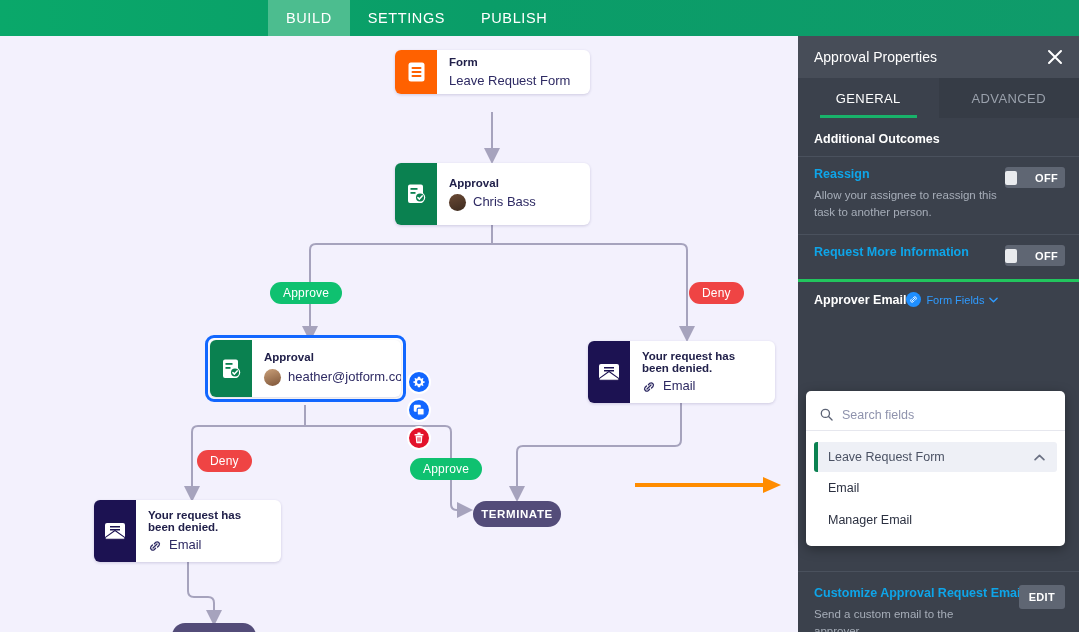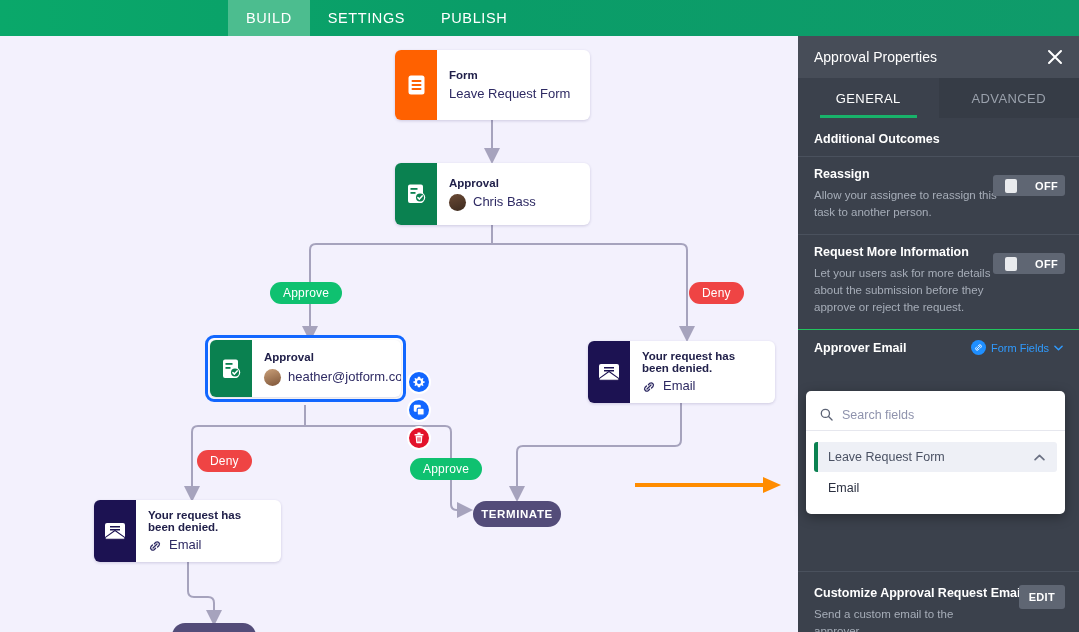--- a/index.html
+++ b/index.html
@@ -9,21 +9,21 @@
     overflow: hidden;
     font-family: "Liberation Sans", sans-serif;
     background: #f3f1fd;
   }
   #app { position: relative; width: 1079px; height: 632px; }
 
   
   .topbar {
     position: absolute; left: 0; top: 0; width: 1079px; height: 36px;
     background: linear-gradient(90deg,#0aa86a 0%,#0a9d68 45%,#0f9b6a 100%);
-    display: flex; align-items: flex-start;
+    display: flex; align-items: flex-start; padding-left: 40px;
   }
   .topbar-spacer { width: 228px; }
   .topbar-tab {
     display: flex; align-items: center; justify-content: center;
     padding: 0 18px; height: 36px;
     color: #ffffff; font-size: 14.5px; letter-spacing: .6px;
     font-weight: 400; cursor: pointer;
   }
   .topbar-tab.active { background: #4cbd8f; }
 
@@ -61,21 +61,21 @@
 
   .avatar {
     width: 17px; height: 17px; border-radius: 50%;
     flex: 0 0 17px; display:block;
     background: #8a6a52; overflow: hidden; position: relative;
   }
   .avatar.a1 { background: linear-gradient(160deg,#6b4a35 0%,#3c2a1e 100%); }
   .avatar.a2 { background: linear-gradient(160deg,#caa07a 0%,#7d5437 100%); }
 
   
-  .node.form       { left: 395px; top: 14px;  width: 195px; height: 70px; }
+  .node.form       { left: 395px; top: 14px;  width: 195px; height: 44px; }
   .node.form .node-icon      { background: #ff6100; }
   .node.approval1  { left: 395px; top: 127px; width: 195px; height: 62px; }
   .node.approval1 .node-icon { background: #0a8150; }
   .node.approval2  { left: 210px; top: 304px; width: 191px; height: 57px; }
   .node.approval2 .node-icon { background: #0a8150; }
   .node.denied1    { left: 588px; top: 305px; width: 187px; height: 62px; }
   .node.denied1 .node-icon   { background: #1c1252; }
   .node.denied2    { left: 94px;  top: 464px; width: 187px; height: 62px; }
   .node.denied2 .node-icon   { background: #1c1252; }
 
@@ -148,37 +148,37 @@
   }
 
   .sec-head {
     padding: 14px 16px 10px 16px; font-size: 12.5px; font-weight: bold; color:#ffffff;
   }
   .row {
     padding: 10px 16px 14px 16px; border-top: 1px solid #4a515d;
     position: relative;
   }
   .row:first-of-type { border-top: none; }
-  .row-title { font-size: 12.5px; font-weight: bold; color: #ffffff; margin-bottom: 6px; }
+  .row-title { font-size: 12.5px; font-weight: bold; color: #0ea5e9; margin-bottom: 6px; }
   .row-desc { font-size: 11.5px; color: #a6adb8; line-height: 1.45; max-width: 190px; }
 
   .toggle {
     position: absolute; right: 14px; top: 10px;
     height: 21px; border-radius: 3px; background: #5f6673;
-    display: flex; align-items: center; gap: 18px; padding: 0 7px 0 12px; cursor: pointer; margin-top: 8px;
+    display: flex; align-items: center; gap: 18px; padding: 0 7px 0 0; cursor: pointer;
   }
   .toggle-knob {
     width: 12px; height: 14px; border-radius: 2px; background: #e9ebee;
     display:block;
   }
   .toggle-label { font-size: 11px; color: #ffffff; font-weight: bold; letter-spacing:.3px; }
 
   .approver-row {
     padding: 10px 16px 6px 16px; display: flex; align-items: center;
-    justify-content: space-between; border-top: 1px solid #22c55e;
+    border-top: 3px solid #22c55e;
   }
   .approver-label { font-size: 12.5px; font-weight: bold; color: #ffffff; }
   .formfields { display: flex; align-items: center; gap: 5px; cursor: pointer; }
   .ff-icon {
     width: 15px; height: 15px; border-radius: 50%; background: #1f8fff;
     display: flex; align-items: center; justify-content: center;
   }
   .ff-text { font-size: 11px; color: #2f9bff; }
 
   
@@ -416,21 +416,20 @@
       <div class="row-title">Reassign</div>
       <div class="row-desc">Allow your assignee to reassign this task to another person.</div>
       <div class="toggle">
         <span class="toggle-knob"></span>
         <span class="toggle-label">OFF</span>
       </div>
     </div>
 
     <div class="row">
       <div class="row-title">Request More Information</div>
-      <div class="row-desc">Let your users ask for more details about the submission before they approve or reject the request.</div>
       <div class="toggle">
         <span class="toggle-knob"></span>
         <span class="toggle-label">OFF</span>
       </div>
     </div>
 
     <div class="approver-row">
       <div class="approver-label">Approver Email</div>
       <div class="formfields">
         <span class="ff-icon">
@@ -461,16 +460,17 @@
       </svg>
       <span class="dd-search-ph">Search fields</span>
     </div>
     <div class="dd-group">
       <span class="dd-group-label">Leave Request Form</span>
       <svg width="11" height="7" viewBox="0 0 10 6">
         <path d="M1,5 L5,1 L9,5" stroke="#6b7183" stroke-width="1.5" fill="none" stroke-linecap="round" stroke-linejoin="round"></path>
       </svg>
     </div>
     <div class="dd-item">Email</div>
+    <div class="dd-item">Manager Email</div>
     <div class="dd-pad"></div>
   </div>
 
 </div>
 
 </body></html>

